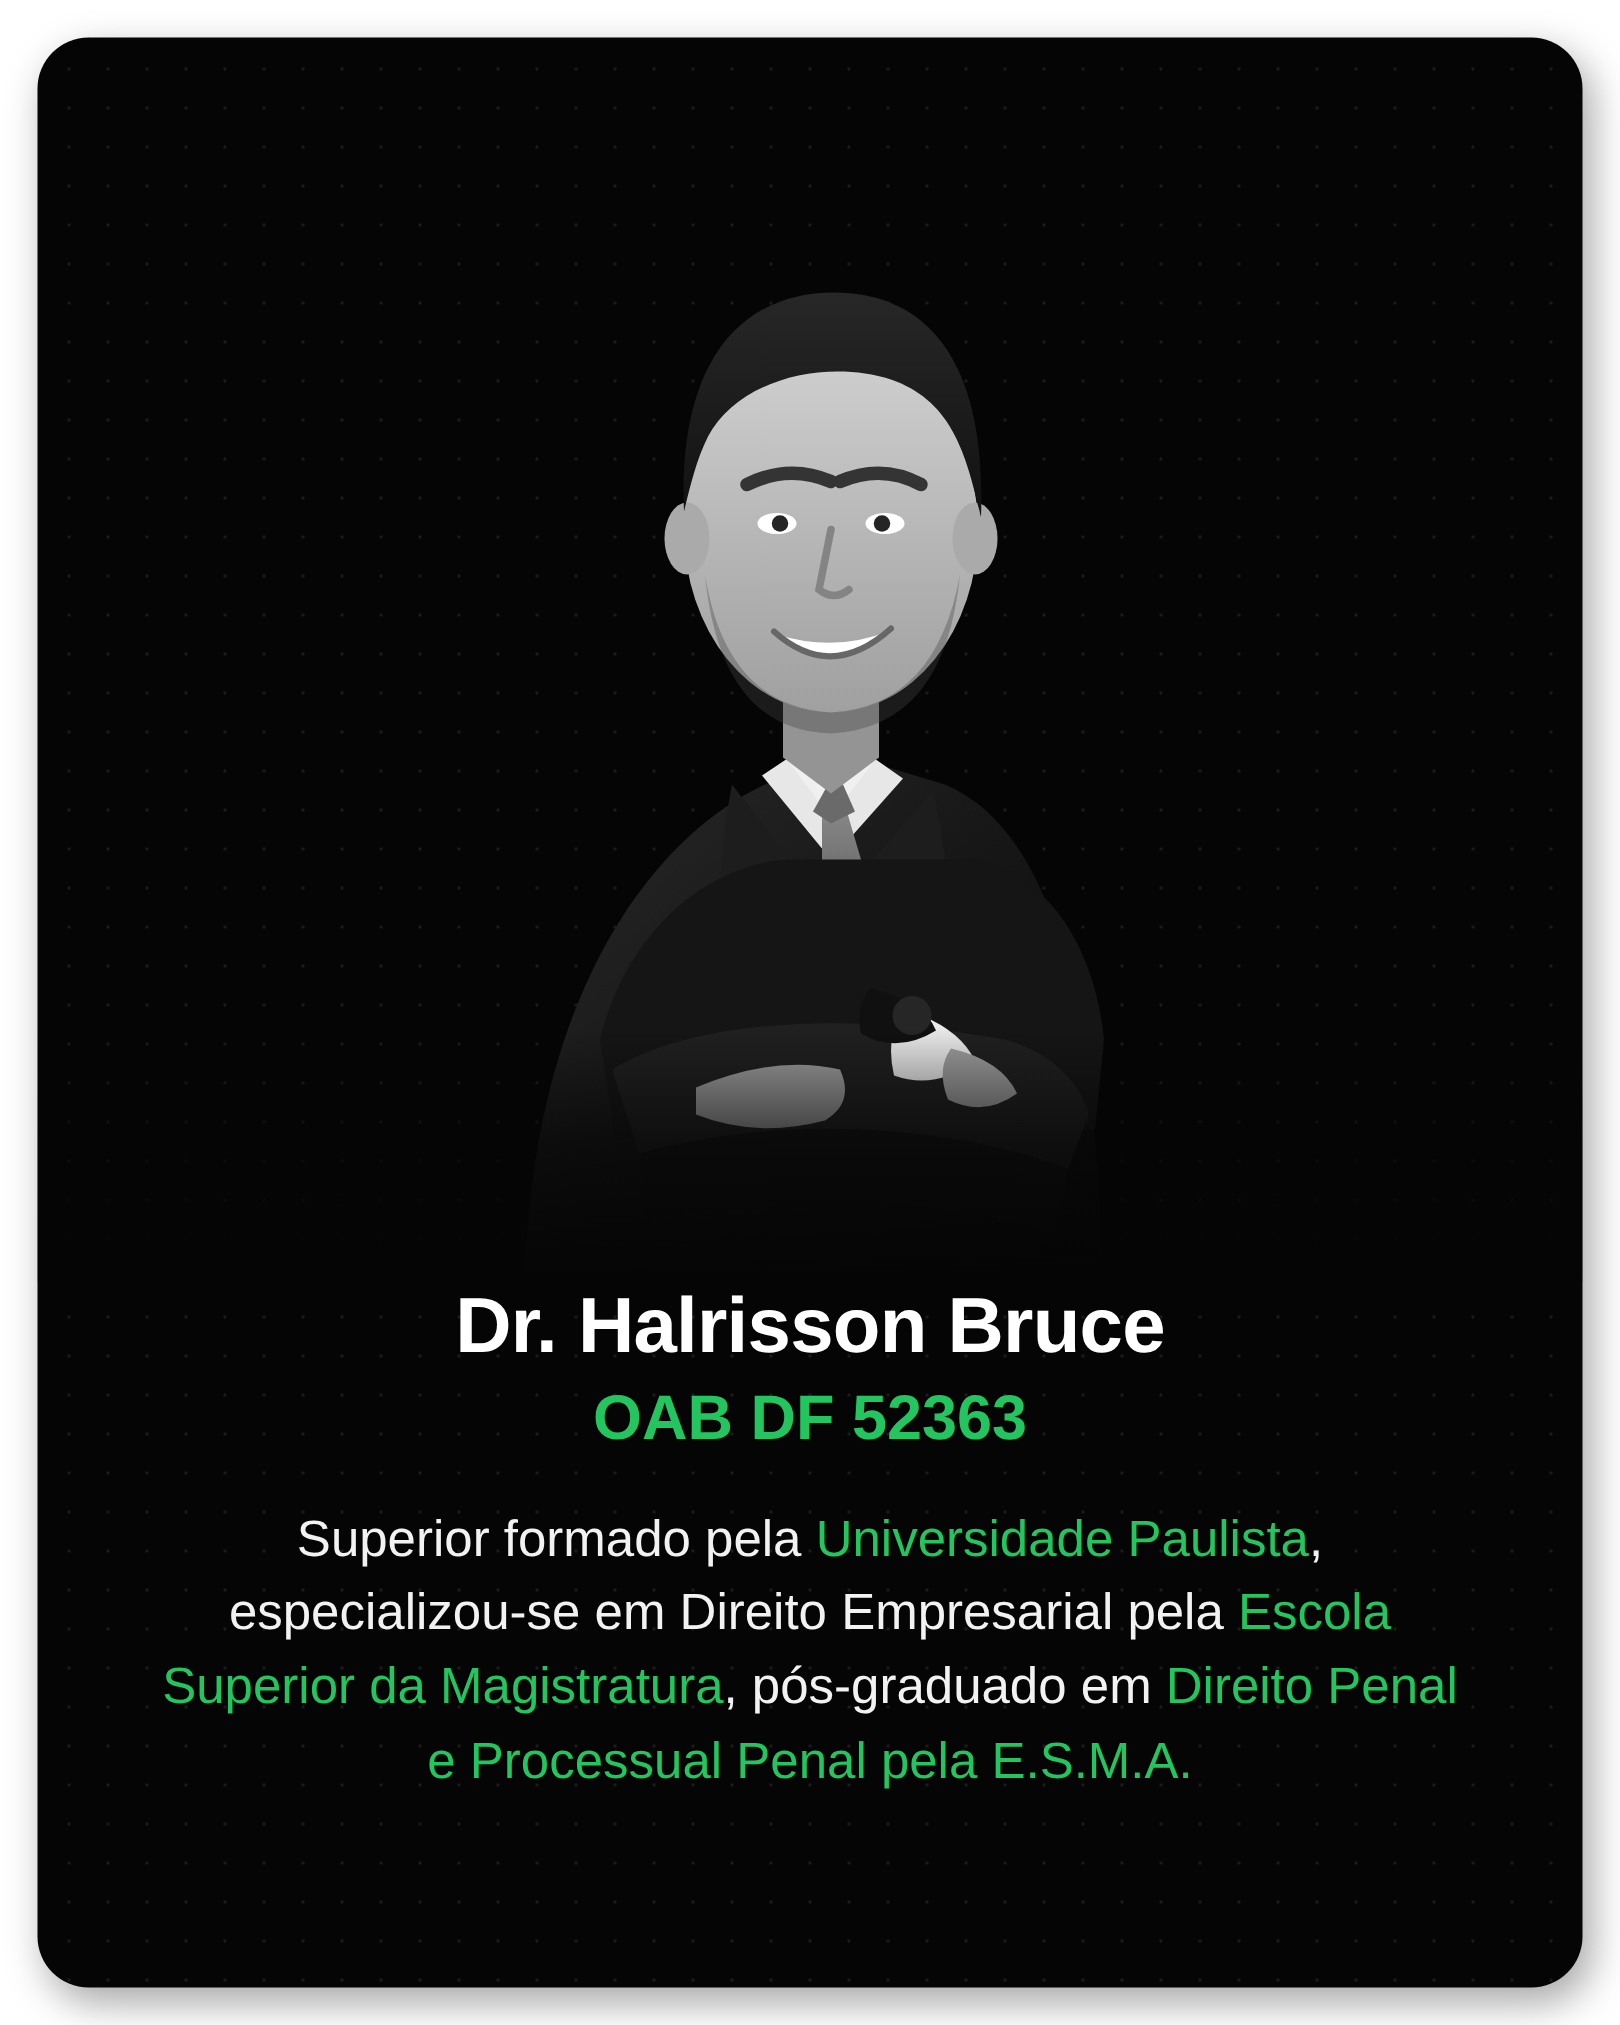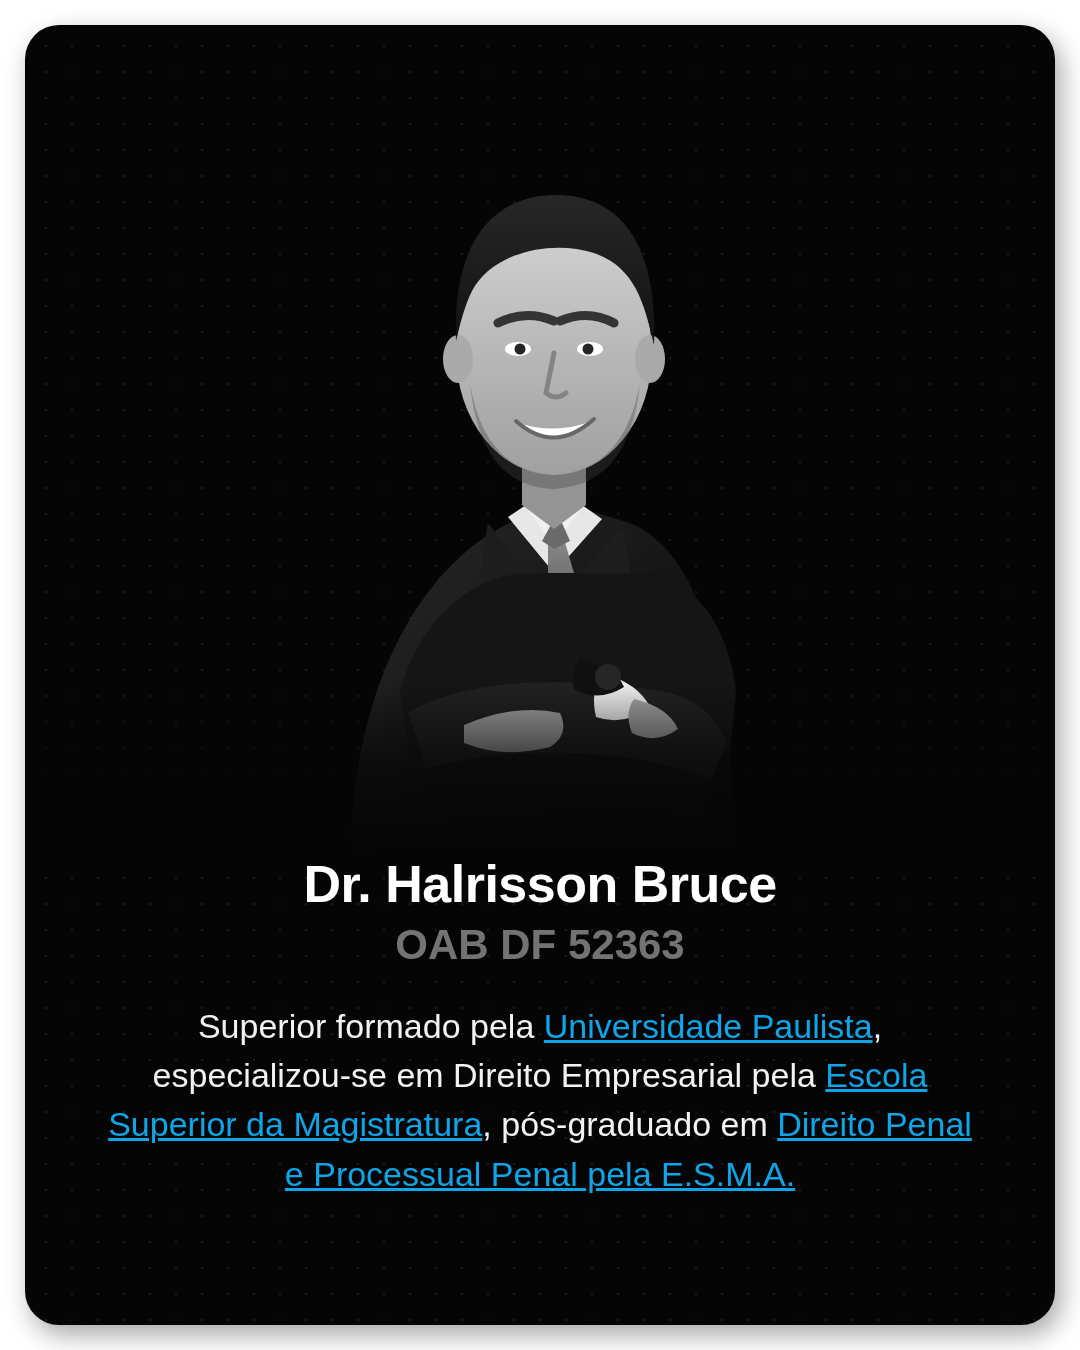--- a/index.html
+++ b/index.html
@@ -97,39 +97,38 @@
   .name {
     color: #ffffff;
     font-size: 52px;
     font-weight: bold;
     letter-spacing: -0.5px;
     line-height: 1.05;
     margin: 42px 0 0;
   }
 
   .oab {
-    color: #737373;
+    color: #22c55e;
     font-size: 42px;
     font-weight: bold;
     letter-spacing: 0px;
     line-height: 1.1;
     margin: 10px 0 0;
   }
 
   .bio {
     color: #f2f2f2;
     font-size: 34px;
     line-height: 1.45;
     margin: 34px 0 0;
     max-width: 880px;
   }
 
   .hl {
-    color: #0ea5e9;
-    text-decoration: underline;
+    color: #22c55e;
   }
 </style>
 </head>
 <body>
 
 <div class="stage">
   <div class="card">
 
     <div class="portrait-wrap">
       <div class="portrait">

